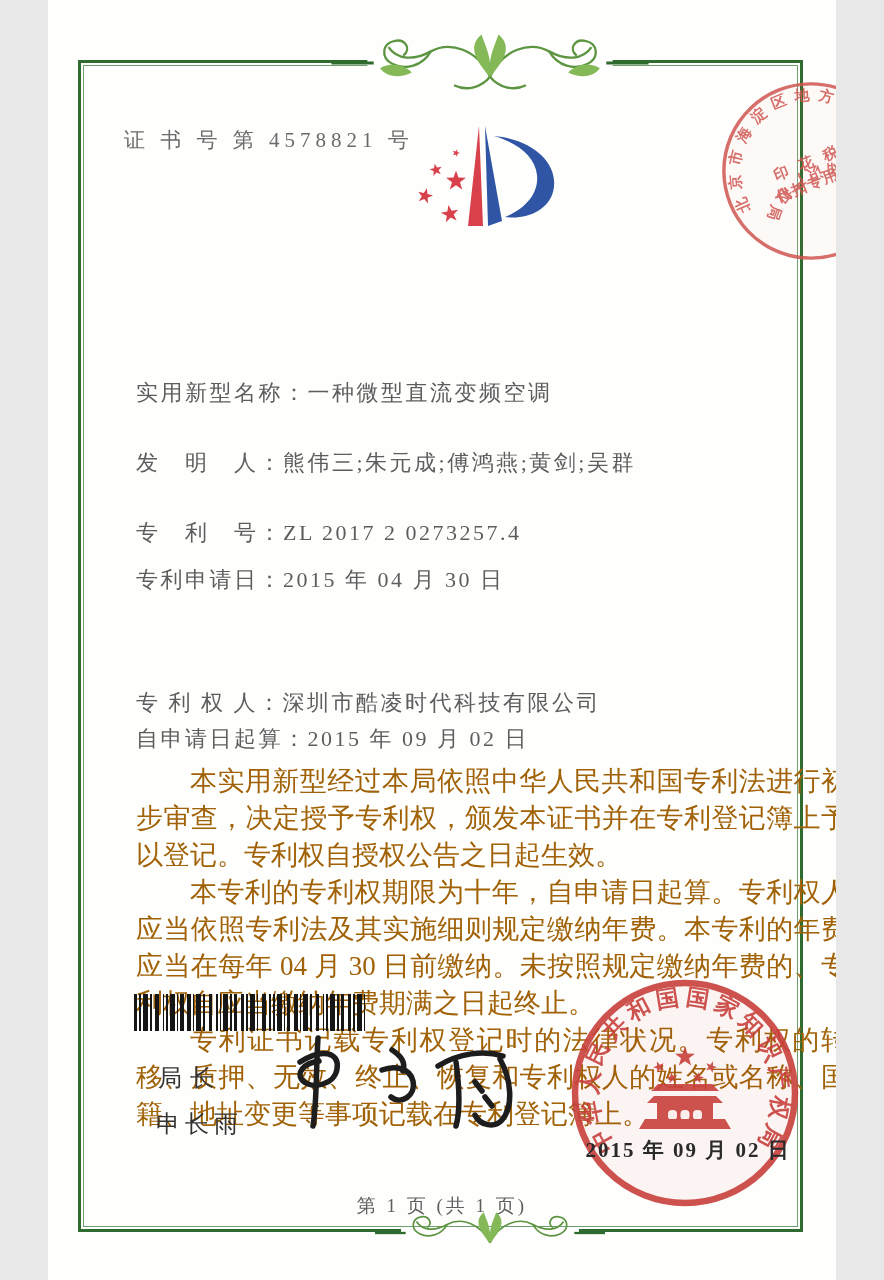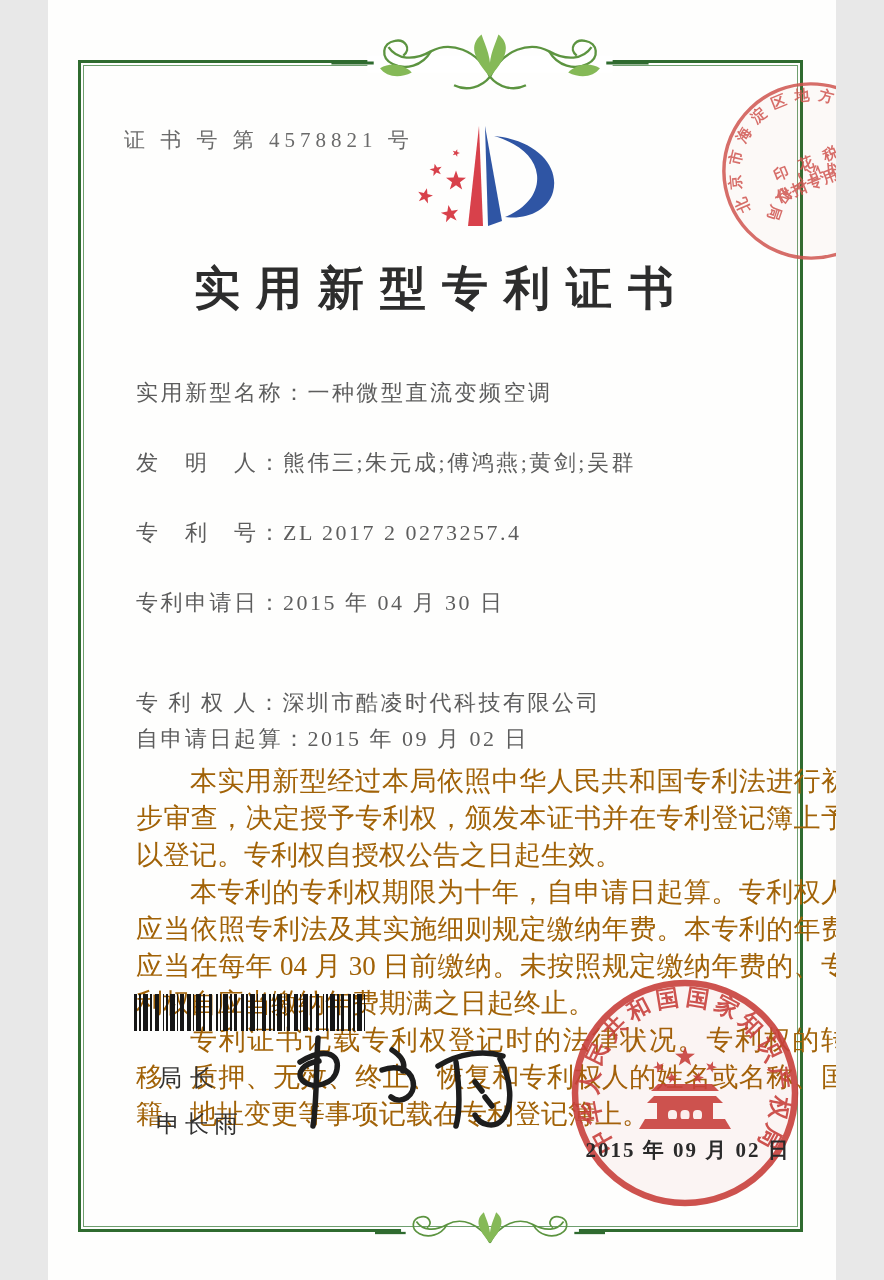--- a/index.html
+++ b/index.html
@@ -29,21 +29,21 @@
 
   .title {
     position:absolute; left:0; right:0; top:258px; text-align:center;
     font-size:46px; font-weight:bold; letter-spacing:16px; color:#2d2d2d;
   }
   .field {
     position:absolute; left:88px; font-size:22px; color:#5d5d5d;
     letter-spacing:2.5px; white-space:nowrap;
   }
   .f0 { top:378px; } .f1 { top:448px; } .f2 { top:518px; }
-  .f3 { top:588px; } .f4 { top:688px; } .f5 { top:724px; }
+  .f3 { top:565px; } .f4 { top:688px; } .f5 { top:724px; }
 
   .paras {
     position:absolute; left:88px; width:712px; top:763px;
     font-size:27px; line-height:37px; color:#a16207; text-align:justify;
   }
   .paras p { margin:0; text-indent:2em; }
 
   .barcode {
     position:absolute; left:86px; top:994px; width:292px; height:37px;
     display:flex; align-items:stretch; overflow:hidden;
@@ -143,21 +143,20 @@
         <textPath href="#taxTop" startOffset="50%" text-anchor="middle">北京市海淀区地方税务局</textPath>
       </text>
       <text font-size="15" letter-spacing="6" font-weight="bold">
         <textPath href="#taxBottom" startOffset="50%" text-anchor="middle">国家知识产权局</textPath>
       </text>
       <text x="0" y="-4" text-anchor="middle" font-size="15" letter-spacing="4" font-weight="bold">印 花 税</text>
       <text x="0" y="17" text-anchor="middle" font-size="15" letter-spacing="2" font-weight="bold">代扣专用章</text>
     </g>
   </svg>
 
-  <div class="title">实用新型专利证书</div>
 
   <div class="field f1"><span>发　明　人：</span><span>熊伟三;朱元成;傅鸿燕;黄剑;吴群</span></div>
   <div class="field f0"><span>实用新型名称：</span><span>一种微型直流变频空调</span></div>
   <div class="field f2"><span>专　利　号：</span><span>ZL 2017 2 0273257.4</span></div>
   <div class="field f3"><span>专利申请日：</span><span>2015 年 04 月 30 日</span></div>
   <div class="field f4"><span>专 利 权 人：</span><span>深圳市酷凌时代科技有限公司</span></div>
   <div class="field f5"><span>自申请日起算：</span><span>2015 年 09 月 02 日</span></div>
 
   <div class="paras">
     <p>本实用新型经过本局依照中华人民共和国专利法进行初步审查，决定授予专利权，颁发本证书并在专利登记簿上予以登记。专利权自授权公告之日起生效。</p>
@@ -292,14 +291,15 @@
       <rect x="-28" y="-4" width="56" height="16"></rect>
       <rect x="-17" y="3" width="9" height="10" rx="4" fill="#fbeeec"></rect>
       <rect x="-4.5" y="3" width="9" height="10" rx="4" fill="#fbeeec"></rect>
       <rect x="8" y="3" width="9" height="10" rx="4" fill="#fbeeec"></rect>
       <path d="M-46,22 L46,22 L40,12 L-40,12 Z"></path>
     </g>
   </svg>
 
   <div class="seal-date">2015 年 09 月 02 日</div>
 
+  <div class="footer">第 1 页 (共 1 页)</div>
 
 </div>
 
 </body></html>

